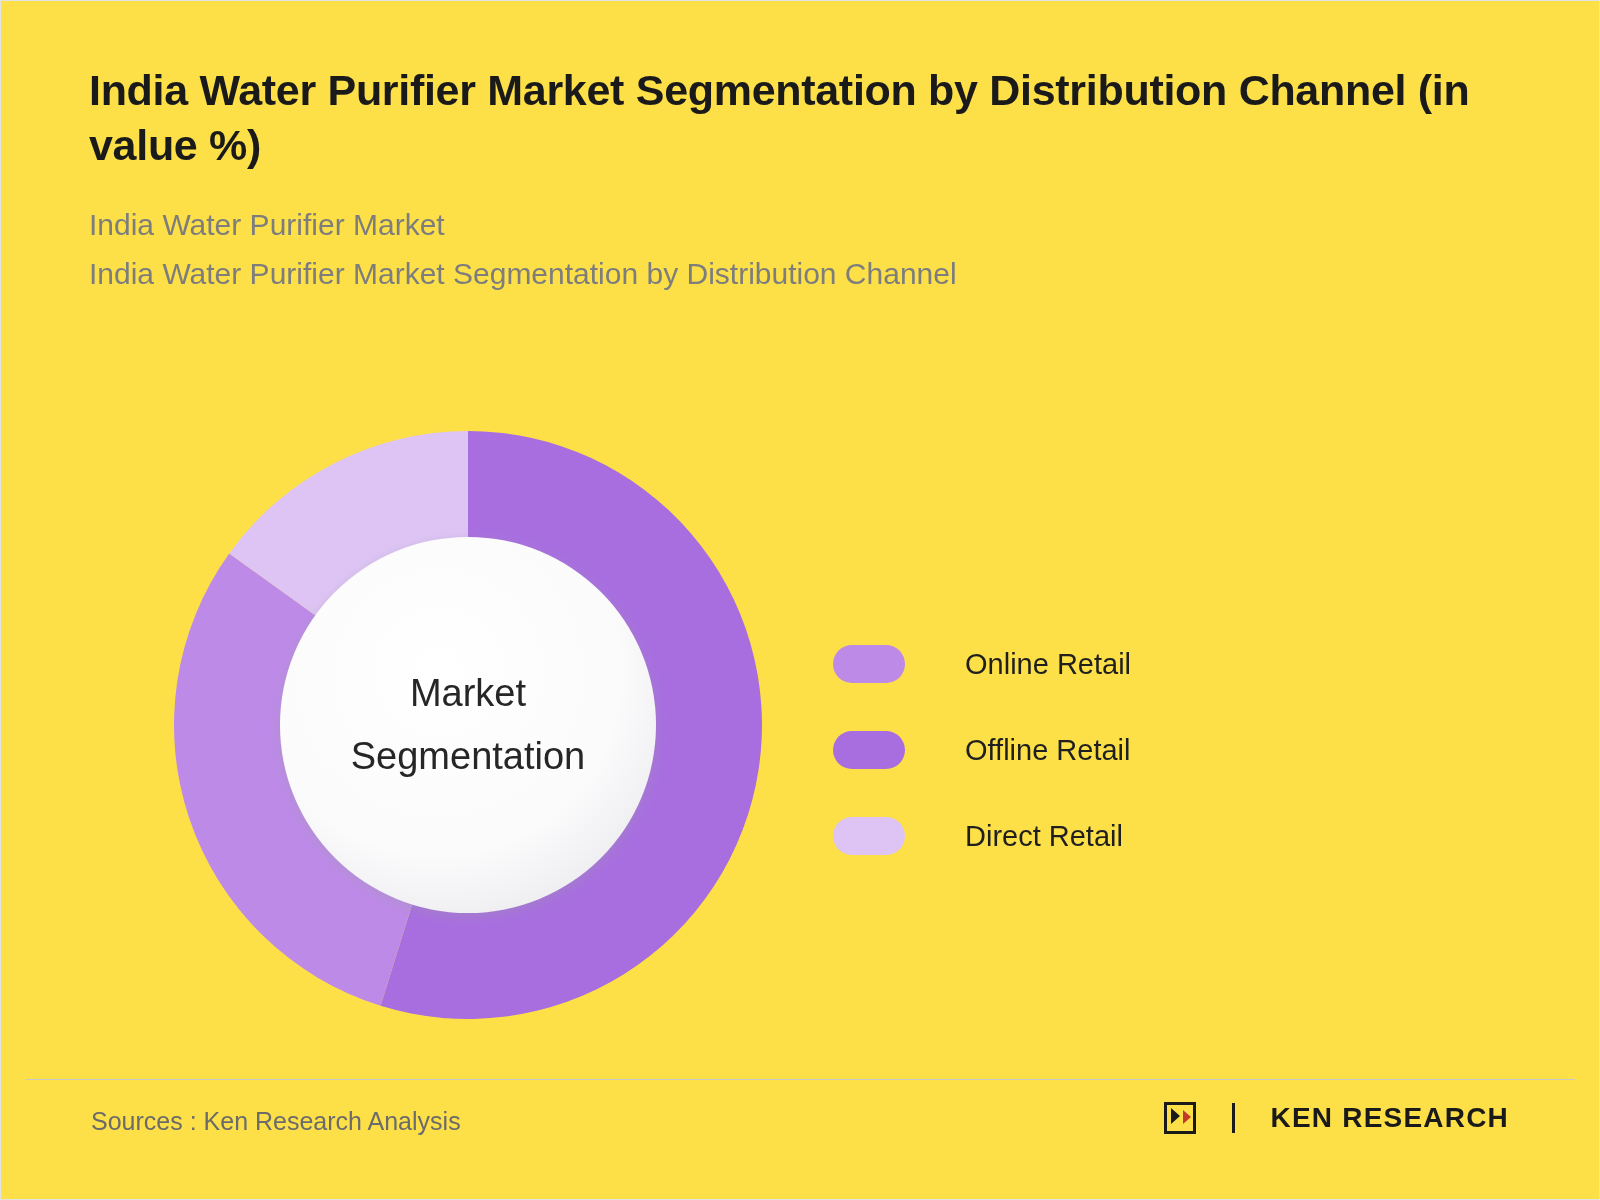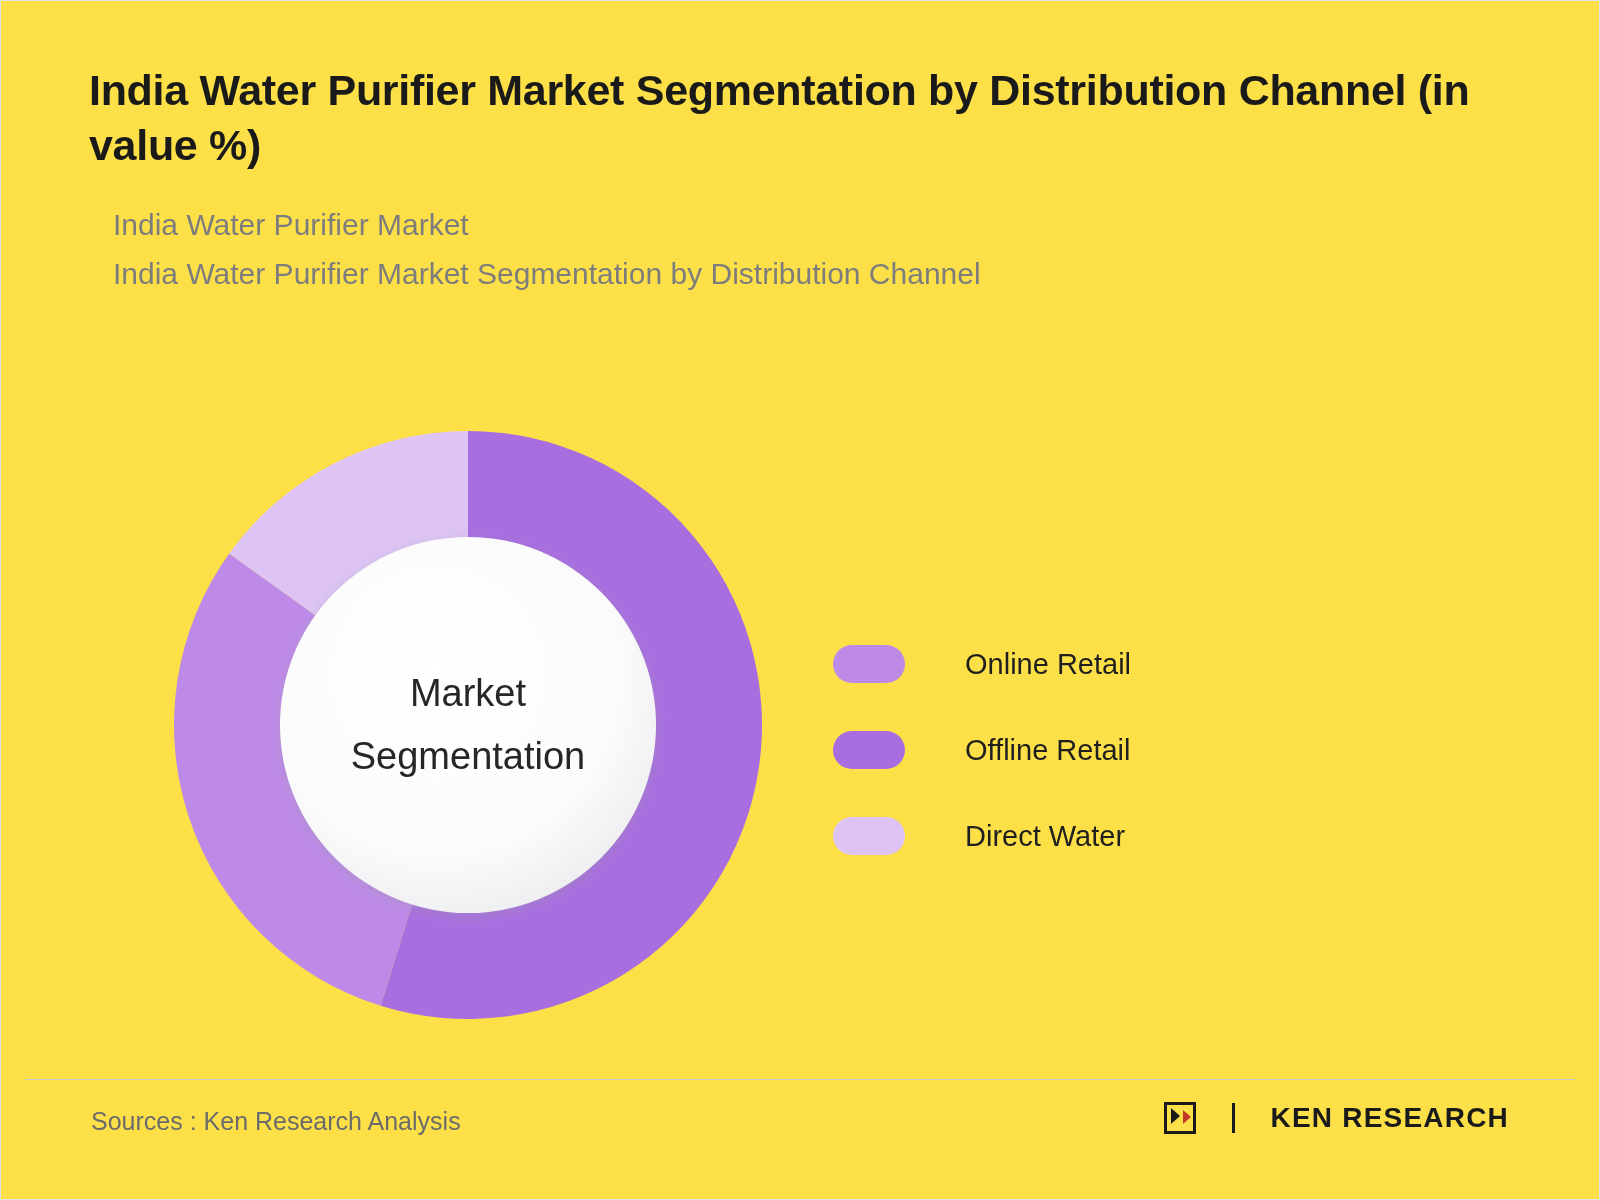--- a/index.html
+++ b/index.html
@@ -35,21 +35,20 @@
     font-size: 43px;
     font-weight: bold;
     color: #1a1a1a;
     line-height: 1.28;
     letter-spacing: -0.3px;
     margin: 0;
     max-width: 1390px;
   }
   .subtitle-block {
     margin-top: 28px;
-    margin-left: 24px;
   }
   .subtitle-line {
     font-size: 30px;
     color: #7d7d7d;
     line-height: 1.62;
     font-weight: normal;
   }
 
   
   .chart-area {
@@ -230,21 +229,21 @@
       <div class="legend-item">
         <span class="legend-swatch" style="background: rgb(189, 138, 232);"></span>
         <span class="legend-label">Online Retail</span>
       </div>
       <div class="legend-item">
         <span class="legend-swatch" style="background: rgb(168, 110, 224);"></span>
         <span class="legend-label">Offline Retail</span>
       </div>
       <div class="legend-item">
         <span class="legend-swatch" style="background: rgb(221, 196, 245);"></span>
-        <span class="legend-label">Direct Water</span>
+        <span class="legend-label">Direct Retail</span>
       </div>
     </div>
 
   </div>
 
   <div class="footer-rule"></div>
   <div class="footer">
     <div class="source-text">Sources : Ken Research Analysis</div>
     <div class="brand-logo">
       <span class="logo-mark"></span>

